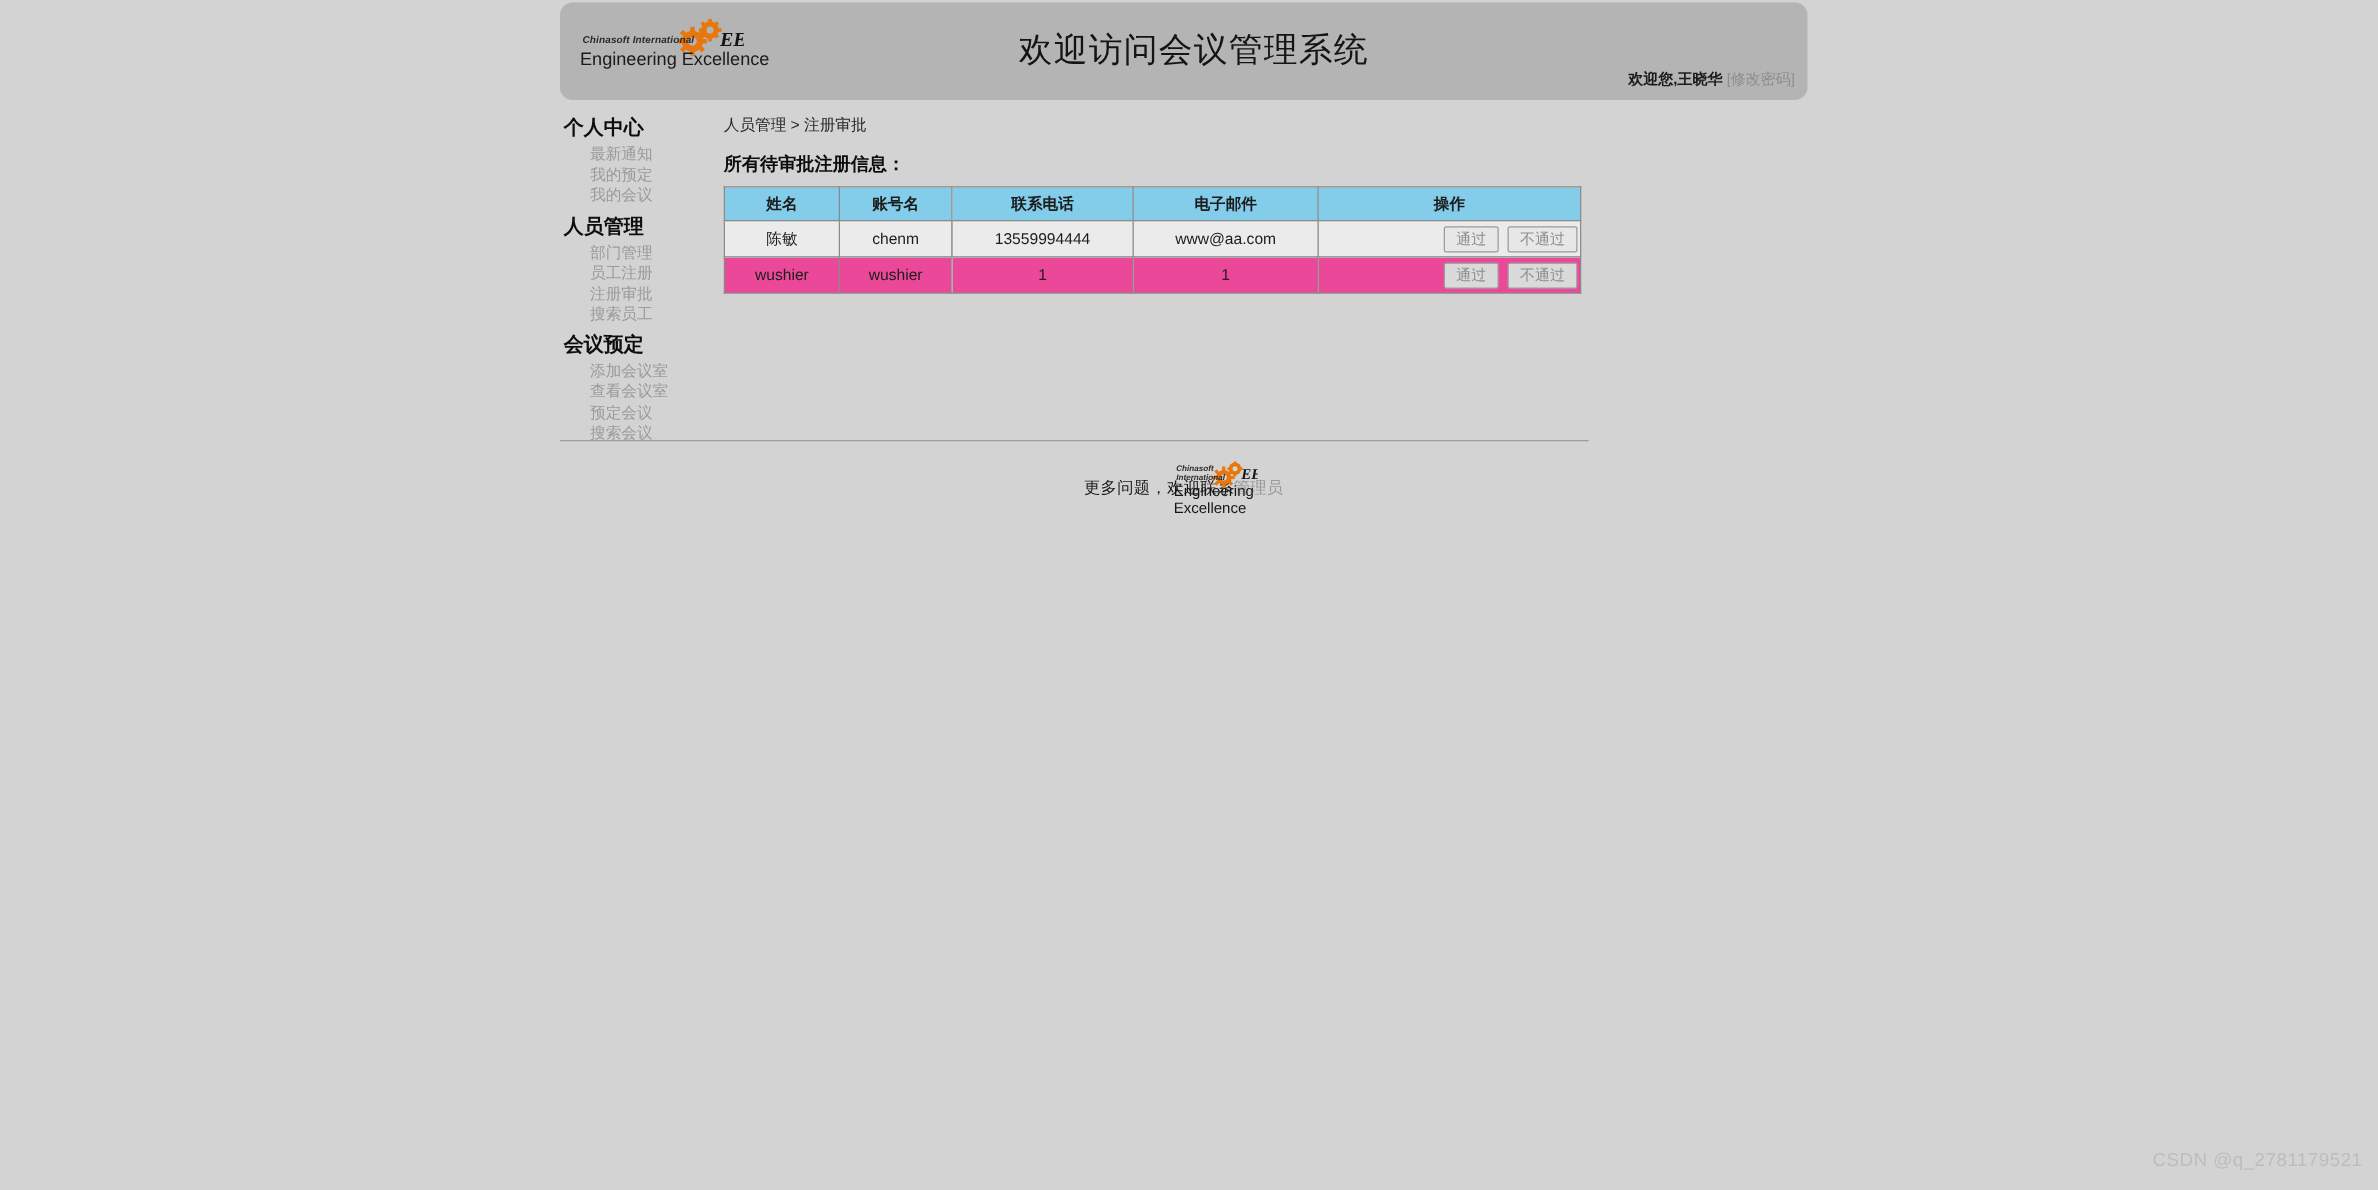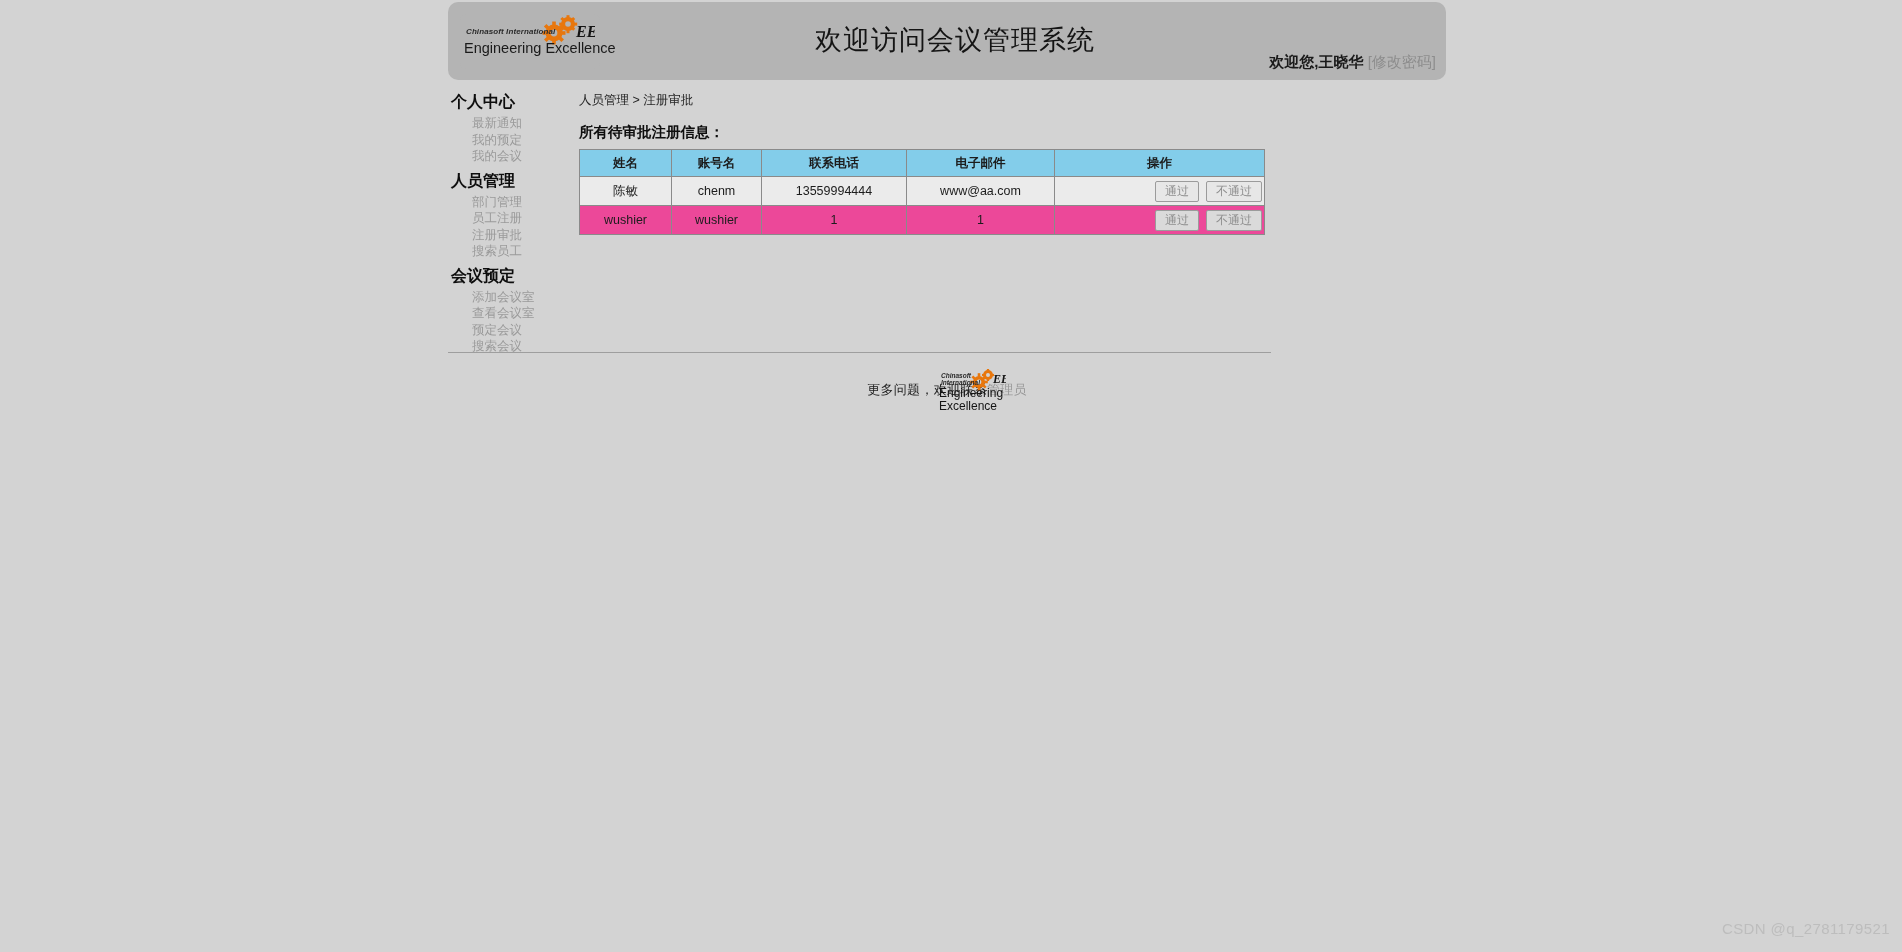--- a/index.html
+++ b/index.html
@@ -82,21 +82,21 @@
     font-family: "DejaVu Sans", sans-serif;
     font-size: 27px;
     font-weight: normal;
     color: #141414;
     letter-spacing: 1px;
   }
   .header-welcome {
     position: absolute;
     right: 10px;
     bottom: 8px;
-    font-size: 15px;
+    font-size: 12px;
     color: #1a1a1a;
     font-weight: bold;
     white-space: nowrap;
     margin-top: 40px;
   }
   .header-welcome .chg {
     color: #8d8d8d;
     font-weight: normal;
   }
 

